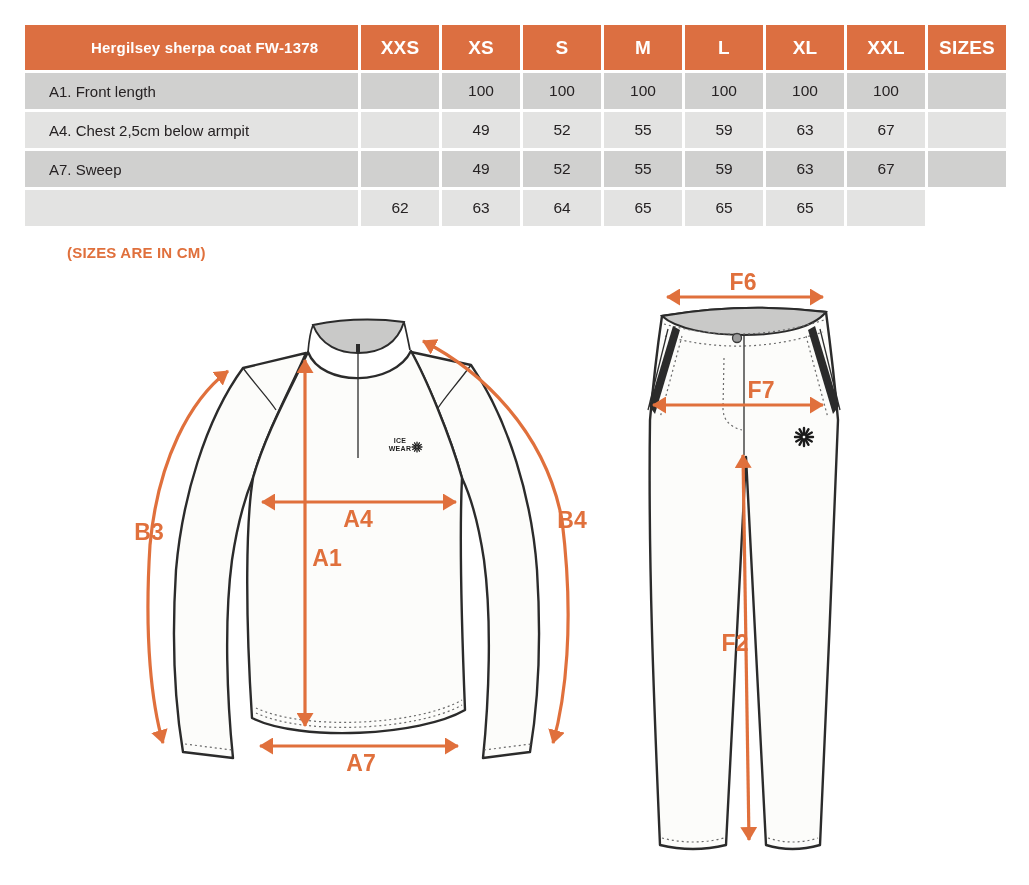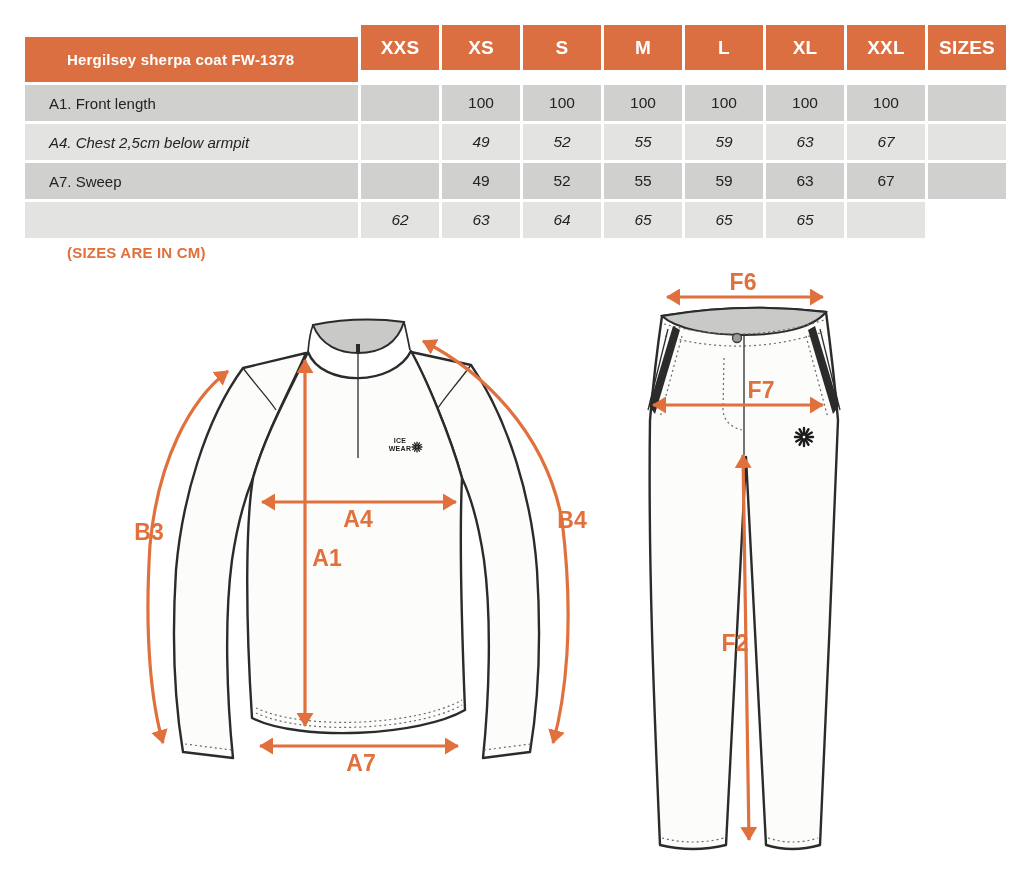--- a/index.html
+++ b/index.html
@@ -12,25 +12,25 @@
   .page{position:relative;width:1029px;height:885px;background:#fff;}
 
   
   .size-table{position:absolute;left:25px;top:25px;width:981px;
     display:grid;grid-template-columns:333px repeat(8,1fr);
     grid-auto-rows:auto;row-gap:3px;column-gap:3px;}
   .cell{display:flex;align-items:center;justify-content:center;
     font-size:15.5px;color:var(--ink);}
   .hcell{height:45px;background:var(--header-bg);color:#fff;font-weight:bold;
     font-size:19px;letter-spacing:.2px;}
-  .title-cell{justify-content:flex-start;padding-left:42px;font-size:15px;margin-top:12px;}
+  .title-cell{justify-content:flex-start;padding-left:66px;font-size:15px;}
   .rcell{height:36px;}
   .label-cell{justify-content:flex-start;padding-left:24px;font-size:15px;}
   .row-dark{background:var(--row-dark);}
-  .row-light{background:var(--row-light);font-style:italic;}
+  .row-light{background:var(--row-light);}
 
   .units-note{position:absolute;left:67px;top:244px;color:var(--accent);
     font-size:15px;font-weight:bold;letter-spacing:.2px;}
 
   
   .diagram-svg{position:absolute;left:0;top:0;width:1029px;height:885px;}
   .outline{fill:#FCFCFA;stroke:var(--line);stroke-width:2.4;stroke-linejoin:round;}
   .grayfill{fill:var(--fill-gray);stroke:var(--line);stroke-width:2;}
   .seam{fill:none;stroke:var(--line);stroke-width:1.7;}
   .thin{fill:none;stroke:var(--line);stroke-width:1.3;}

